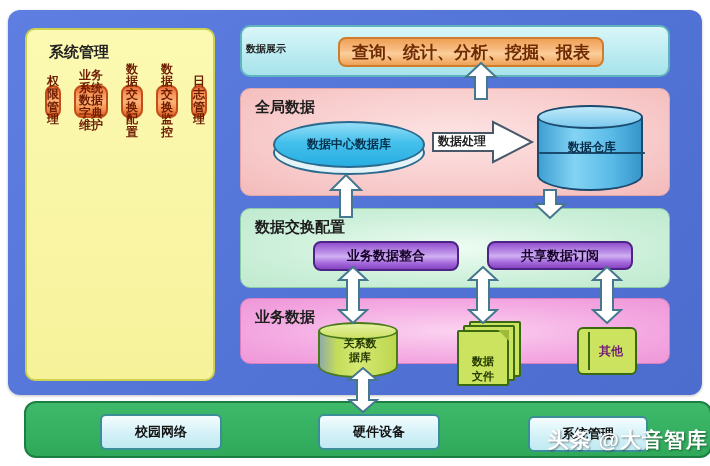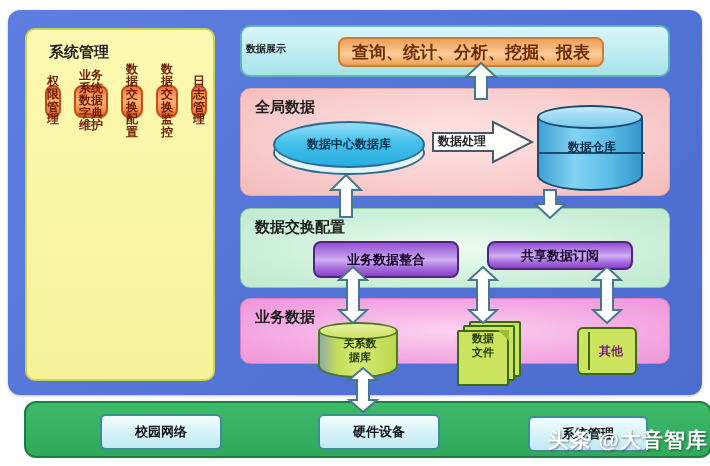--- a/index.html
+++ b/index.html
@@ -74,21 +74,21 @@
   .cyl-wh .cyl-seam{left:2px;top:47px;width:106px;height:2px;background:#1a4a6e;border-radius:2px;}
   .cyl-wh .cyl-label{left:0;top:34px;width:110px;text-align:center;font-size:12px;font-weight:bold;color:#082c48;}
   
   .exchange{
     left:240px;top:208px;width:430px;height:80px;border-radius:10px;
     background:radial-gradient(ellipse at 50% 50%,#edfcf2 0%,#cdf0da 60%,#bfeacf 100%);
     border:1px solid #8ccaa4;box-sizing:border-box;
   }
   .exchange-title{left:14px;top:9px;}
   .btn-purple{
-    top:32px;height:37px;border-radius:8px;border:2px solid #4e2386;box-sizing:border-box;
+    top:32px;height:30px;border-radius:8px;border:2px solid #4e2386;box-sizing:border-box;
     background:linear-gradient(180deg,#9351cd 0%,#bd92e9 38%,#d0b0f2 52%,#a86ede 75%,#8844c2 100%);
     color:#140028;font-size:13px;font-weight:bold;
     display:flex;align-items:center;justify-content:center;
   }
   .btn-purple.b1{left:72px;width:146px;}
   .btn-purple.b2{left:246px;width:146px;height:29px;}
   
   .business{
     left:240px;top:298px;width:430px;height:66px;border-radius:10px;
     background:radial-gradient(ellipse at 50% 50%,#fbd2f0 0%,#f4aae2 60%,#ef96d8 100%);
@@ -103,21 +103,21 @@
     border-radius:0 0 40px 40px / 0 0 12px 12px;}
   .cyl-db .cyl-top{left:0;top:0;width:80px;height:18px;box-sizing:border-box;border-radius:50%;
     background:linear-gradient(180deg,#e6f2a0 0%,#cde066 100%);border:2px solid #4a7a1a;}
   .cyl-db .cyl-label{left:0;top:16px;width:84px;text-align:center;font-size:11px;font-weight:bold;
     color:#253a00;line-height:1.25;white-space:pre-line;}
   
   .files{left:216px;top:22px;width:68px;height:68px;}
   .page{position:absolute;width:52px;height:56px;background:#cbe35f;border:2px solid #3a6a10;border-radius:2px;box-sizing:border-box;}
   .page.p3{left:12px;top:0;}
   .page.p2{left:6px;top:4px;}
-  .page.p1{left:0;top:9px;display:flex;align-items:flex-start;justify-content:center;}
+  .page.p1{left:0;top:9px;display:flex;align-items:flex-end;justify-content:center;}
   .page.p1::before{content:"";position:absolute;right:-2px;top:-2px;width:0;height:0;
     border-top:11px solid #9dbb39;border-left:11px solid transparent;}
   .files-label{font-size:11px;font-weight:bold;color:#253a00;line-height:1.3;white-space:pre-line;text-align:center;}
   
   .other{left:336px;top:28px;width:60px;height:48px;background:#cbe35f;border:2px solid #3a6a10;
     border-radius:6px;box-sizing:border-box;display:flex;align-items:center;justify-content:center;}
   .other::before{content:"";position:absolute;left:9px;top:3px;bottom:3px;width:2px;background:#3a6a10;}
   .other span{font-size:12px;font-weight:bold;color:#701a75;margin-left:8px;}
   
   .infra{

